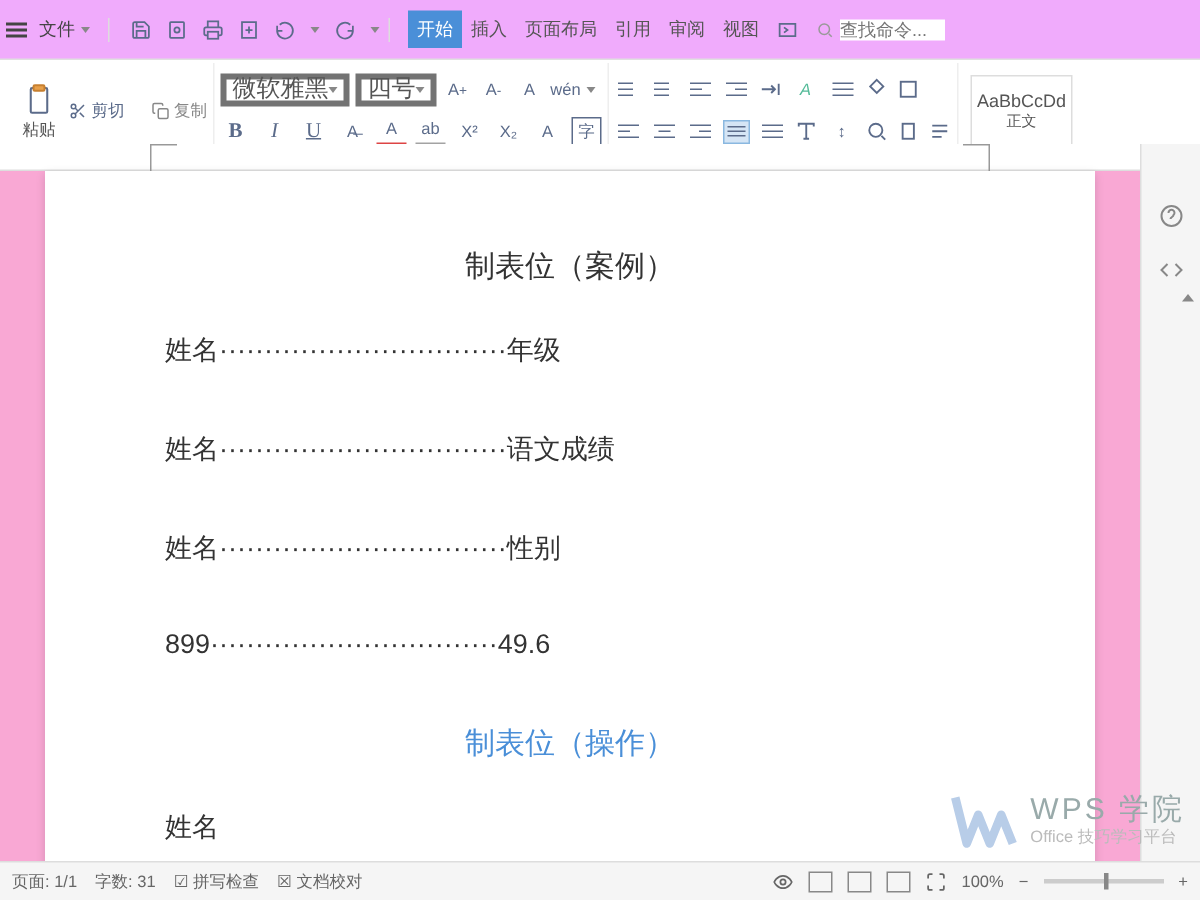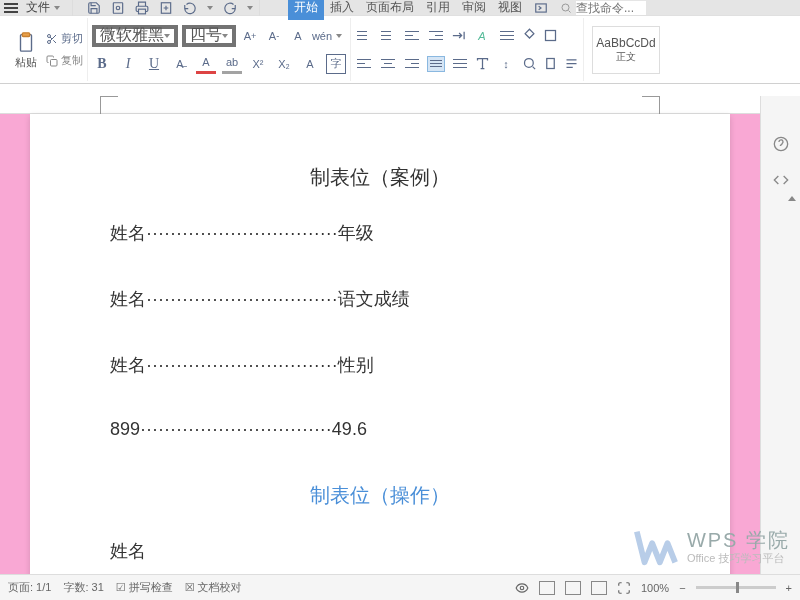--- a/index.html
+++ b/index.html
@@ -1,39 +1,39 @@
 <!DOCTYPE html>
 <html><head>
 <meta charset="utf-8">
 <style>
 *{box-sizing:border-box;margin:0;padding:0;font-family:"Microsoft YaHei",sans-serif}
 body{width:800px;height:600px;background:#fff;overflow:hidden;position:relative}
-.menu-bar{height:16px;background:#e5e5e5;border-bottom:1px solid #e0e0e0;display:flex;align-items:center;padding:0 4px;font-size:12px;color:#444}
+.menu-bar{height:40px;background:#f0abfc;border-bottom:1px solid #e0e0e0;display:flex;align-items:center;padding:0 4px;font-size:12px;color:#444}
 .menu-left{display:flex;align-items:center;gap:2px}
 .hamburger{display:inline-block;width:14px;height:10px;background:linear-gradient(#444,#444) 0 0/100% 2px no-repeat,linear-gradient(#444,#444) 0 4px/100% 2px no-repeat,linear-gradient(#444,#444) 0 8px/100% 2px no-repeat}
 .file-btn{padding:2px 6px;display:flex;align-items:center;gap:4px}
 .chev-down{display:inline-block;width:0;height:0;border-left:3px solid transparent;border-right:3px solid transparent;border-top:4px solid #888}
 .qat{display:flex;align-items:center;gap:10px;margin-left:8px;color:#5b6b8a}
 .qat svg{width:14px;height:14px}
 .vsep{width:1px;height:16px;background:#ddd;margin:0 4px}
-.tabs{display:flex;align-items:center;margin-left:22px}
+.tabs{display:flex;align-items:center;margin-left:6px}
 .tab{padding:4px 6px;color:#555;cursor:pointer}
 .tab.active{background:#4a8fd8;color:#fff}
 .tab.view{position:relative}
 .search-box{display:flex;align-items:center;margin-left:10px;color:#999;gap:4px}
 .search-box input{border:none;outline:none;font-size:12px;width:70px;color:#999}
 .menu-right{margin-left:auto;display:flex;align-items:center;gap:10px;color:#5b6b8a;font-size:12px}
 .menu-right svg{width:14px;height:14px}
 .collab{display:flex;align-items:center;gap:3px}
 .ribbon{height:68px;background:#fff;border-bottom:1px solid #d0d0d0;display:flex;align-items:stretch;padding:2px 4px;font-size:11px;color:#555}
 .rgroup{display:flex;flex-direction:column;justify-content:center;padding:0 4px;border-right:1px solid #eee}
 .rgroup:last-child{border-right:none}
 .paste-btn{display:flex;flex-direction:column;align-items:center;justify-content:center;width:36px}
 .paste-btn svg{width:22px;height:26px}
-.mini-btns{display:flex;flex-direction:column;gap:7px;justify-content:center;margin-left:2px}
+.mini-btns{display:flex;flex-direction:row;gap:18px;justify-content:center;margin-left:2px}
 .mini-btn{display:flex;align-items:center;gap:3px;font-size:11px;color:#888}
 .mini-btn.cut{color:#5b6b8a}
 .fmt-brush{display:flex;flex-direction:column;align-items:center;justify-content:center;width:36px}
 .font-row{display:flex;align-items:center;gap:4px;height:28px}
 .font-sel{border:4px solid #737373;height:22px;padding:0 4px;display:flex;align-items:center;font-size:16px;min-width:86px;justify-content:space-between}
 .size-sel{min-width:50px}
 .icon-btn{width:20px;height:20px;display:flex;align-items:center;justify-content:center;color:#5b6b8a}
 .icon-row{display:flex;align-items:center;gap:6px;height:28px}
 .icon-row svg{width:15px;height:15px}
 .b{font-weight:bold;font-family:serif;font-size:14px}

